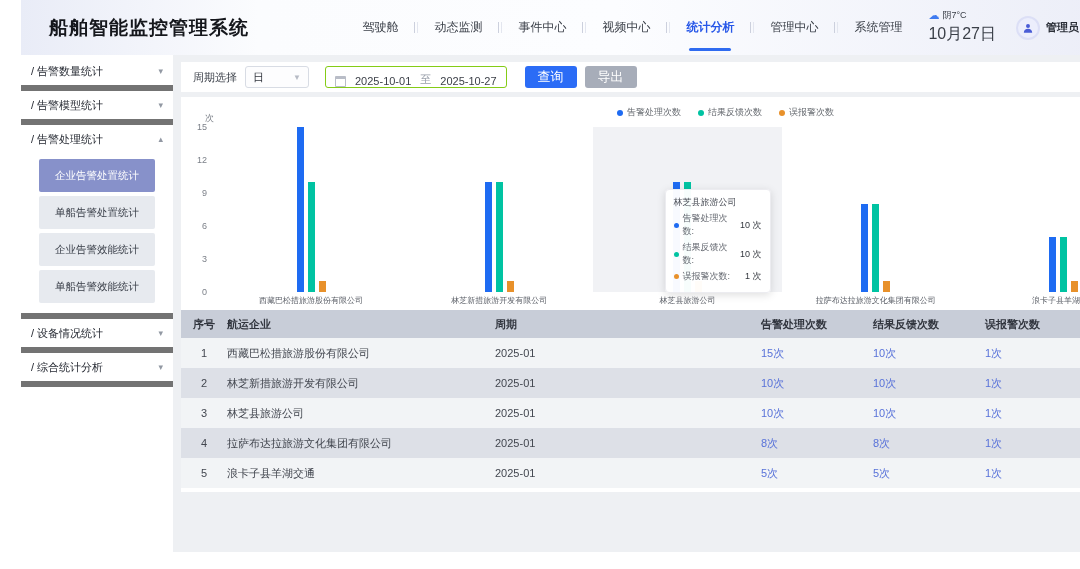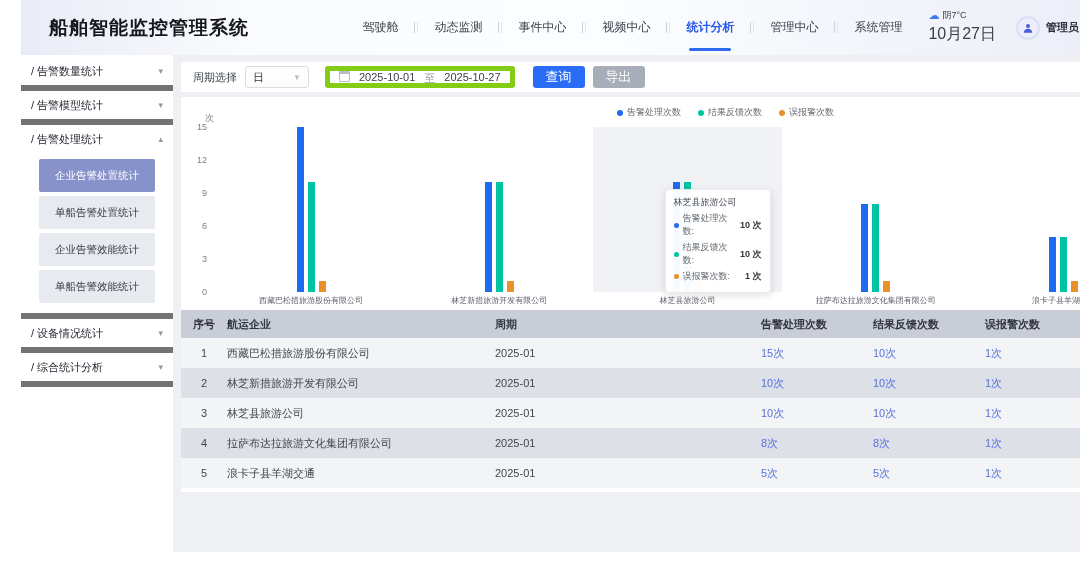--- a/index.html
+++ b/index.html
@@ -33,21 +33,21 @@
   .side-head .chev{color:#9298a3;font-size:9px;}
   .side-sub{padding:2px 0 6px 0;}
   .sub-item{height:33px;margin:4px 8px;background:#e7eaef;border-radius:2px;display:flex;align-items:center;justify-content:center;font-size:10.5px;color:#3c414b;cursor:pointer;}
   .sub-item.active{background:#8791ca;color:#fff;}
 
   
   .filter-card{position:absolute;top:62px;left:160px;width:912px;height:30px;background:#fff;display:flex;align-items:center;padding:0 12px;z-index:2;}
   .f-label{font-size:11px;color:#3a3f48;margin-right:8px;}
   .select{width:64px;height:22px;border:1px solid #d8dce4;border-radius:3px;background:#fdfdfe;display:flex;align-items:center;justify-content:space-between;padding:0 7px;font-size:11px;color:#33373f;cursor:pointer;}
   .select .sel-chev{color:#b7bbc5;font-size:8px;}
-  .date-range{height:22px;border:5px solid #84cc16;border-radius:3px;background:#fff;display:flex;align-items:flex-start;padding:0 9px;gap:9px;font-size:11px;color:#3c4048;margin-left:16px;cursor:pointer;}
+  .date-range{height:22px;border:1px solid #84cc16;border-radius:3px;background:#fff;display:flex;align-items:flex-end;padding:0 9px;gap:9px;font-size:11px;color:#3c4048;margin-left:16px;cursor:pointer;}
   .cal-icon{width:11px;height:11px;border:1px solid #b9bdc7;border-top:3px solid #b9bdc7;border-radius:1px;}
   .date-sep{color:#9aa0ab;}
   .btn{height:22px;padding:0 13px;border:none;border-radius:3px;font-size:13px;color:#fff;cursor:pointer;font-family:inherit;}
   .btn-primary{background:#2b6cf6;margin-left:18px;}
   .btn-export{background:#a7adb9;margin-left:8px;}
 
   
   .card{position:absolute;top:97px;left:160px;width:1001px;height:395px;background:#fff;z-index:2;}
   .chart{position:relative;height:213px;}
   .legend{position:absolute;top:9px;left:88px;right:0;display:flex;justify-content:center;gap:17px;}
@@ -57,21 +57,21 @@
   .y-tick{position:absolute;width:22px;text-align:right;font-size:9px;color:#7c8089;left:4px;}
   .plot{position:absolute;left:36px;right:24px;top:30px;height:165px;display:flex;}
   .group{flex:1;position:relative;display:flex;align-items:flex-end;justify-content:center;gap:4px;height:100%;}
   .group.hover{background:#f1f2f5;}
   .bar{width:7px;}
   .cat-label{position:absolute;top:100%;margin-top:3px;left:50%;transform:translateX(-50%);font-size:8px;color:#5c6068;white-space:nowrap;}
   .tooltip{position:absolute;left:50%;top:62px;margin-left:-23px;width:106px;background:rgba(255,255,255,.97);border:1px solid #ececf0;border-radius:4px;box-shadow:0 2px 8px rgba(0,0,0,.13);padding:6px 8px;z-index:6;text-align:left;}
   .tt-title{font-size:9px;color:#4a4e57;margin-bottom:3px;}
   .tt-row{display:flex;align-items:center;gap:4px;font-size:9px;color:#63676f;margin:3px 0;}
   .tt-dot{width:5px;height:5px;border-radius:50%;flex:none;}
-  .tt-val{margin-left:auto;color:#33373e;font-weight:bold;white-space:nowrap;}
+  .tt-val{margin-left:auto;color:#33373e;font-weight:normal;white-space:nowrap;}
 
   
   .table{position:absolute;top:213px;left:0;width:912px;}
   .trow{display:grid;grid-template-columns:46px 268px 266px 112px 112px 1fr;align-items:center;font-size:11px;}
   .thead{background:#c8cdd8;height:28px;font-weight:bold;color:#32363f;}
   .tbody .trow{height:30px;color:#42464f;}
   .tbody .trow.light{background:#f2f4f6;}
   .tbody .trow.dark{background:#dde0e7;}
   .cell-idx{text-align:center;}
   .cell-num{color:#5872d9;cursor:pointer;}

